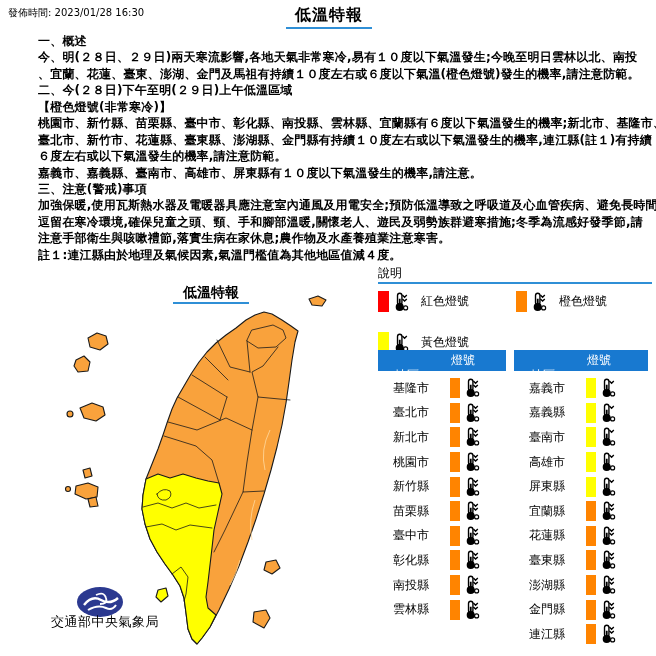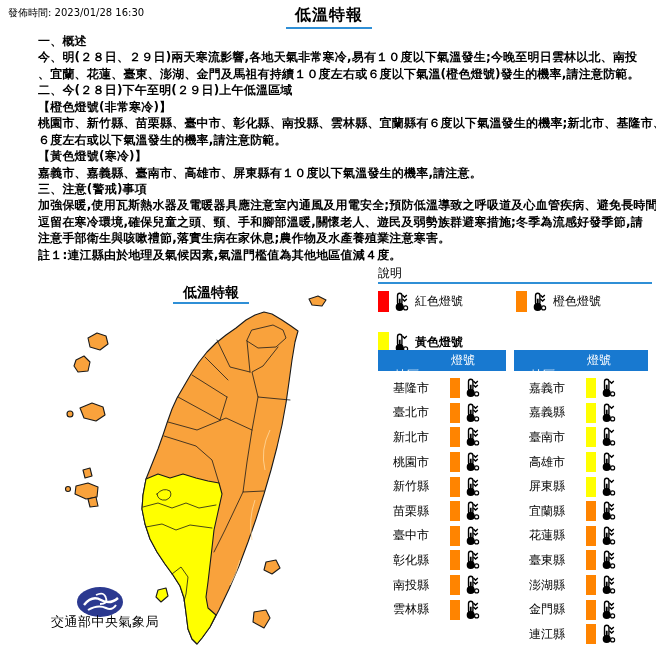--- a/index.html
+++ b/index.html
@@ -26,23 +26,23 @@
   #agency-name{position:absolute;left:51px;top:613px;font-size:13px;letter-spacing:.5px;}
   .county{fill:none;stroke:#1a1a1a;stroke-width:.8;stroke-linejoin:round;stroke-linecap:round;}
   .coast{stroke:#1a1a1a;stroke-width:1.1;stroke-linejoin:round;}
   .river{fill:none;stroke:#ffd9a0;stroke-width:.8;}
 
   
   #legend-title{position:absolute;left:378px;top:265px;font-size:12px;}
   #legend-underline{left:378px;top:282px;width:274px;}
   .legend-item{position:absolute;display:flex;align-items:center;height:21px;}
   #legend-item-0{left:378px;top:291px;} #legend-item-1{left:516px;top:291px;}
-  #legend-item-2{left:378px;top:332px;font-weight:bold;}
+  #legend-item-2{left:378px;top:332px;}
   .lsq{display:inline-block;width:11px;height:21px;}
-  .llab{margin-left:6px;font-size:12px;}
+  .llab{margin-left:12px;font-size:12px;}
 
   
   .thead{position:absolute;top:350px;height:21px;display:flex;align-items:center;
          color:#fff;font-size:12px;}
   #thead-left{left:378px;width:128px;} #thead-right{left:514px;width:134px;}
   .thead .hregion{margin-left:17px;width:56px;display:inline-block;margin-top:30px;}
   .trows{position:absolute;top:376px;}
   #trows-left{left:378px;width:128px;} #trows-right{left:514px;width:134px;}
   .trow{display:flex;align-items:center;height:24.6px;}
   .tlab{margin-left:15px;width:57px;font-size:12px;display:inline-block;}
@@ -64,22 +64,22 @@
   <div id="page-title">低溫特報</div>
   <div id="title-underline" class="u-bar" style="background: rgb(47, 143, 214);"></div>
 
   <div id="report-body">
       <div class="rline">一、概述</div>
       <div class="rline">今、明(２８日、２９日)兩天寒流影響,各地天氣非常寒冷,易有１０度以下氣溫發生;今晚至明日雲林以北、南投</div>
       <div class="rline">、宜蘭、花蓮、臺東、澎湖、金門及馬祖有持續１０度左右或６度以下氣溫(橙色燈號)發生的機率,請注意防範。</div>
       <div class="rline">二、今(２８日)下午至明(２９日)上午低溫區域</div>
       <div class="rline">【橙色燈號(非常寒冷)】</div>
       <div class="rline">桃園市、新竹縣、苗栗縣、臺中市、彰化縣、南投縣、雲林縣、宜蘭縣有６度以下氣溫發生的機率;新北市、基隆市、</div>
+      <div class="rline">臺北市、新竹市、花蓮縣、臺東縣、澎湖縣、金門縣有持續１０度左右或以下氣溫發生的機率,連江縣(註１)有持續</div>
       <div class="rline">６度左右或以下氣溫發生的機率,請注意防範。</div>
-      <div class="rline">【黃色燈號(寒冷)】</div>
       <div class="rline">嘉義市、嘉義縣、臺南市、高雄市、屏東縣有１０度以下氣溫發生的機率,請注意。</div>
       <div class="rline">三、注意(警戒)事項</div>
       <div class="rline">加強保暖,使用瓦斯熱水器及電暖器具應注意室內通風及用電安全;預防低溫導致之呼吸道及心血管疾病、避免長時間</div>
       <div class="rline">逗留在寒冷環境,確保兒童之頭、頸、手和腳部溫暖,關懷老人、遊民及弱勢族群避寒措施;冬季為流感好發季節,請</div>
       <div class="rline">注意手部衛生與咳嗽禮節,落實生病在家休息;農作物及水產養殖業注意寒害。</div>
       <div class="rline">註１:連江縣由於地理及氣候因素,氣溫門檻值為其他地區值減４度。</div>
     </div>
 
   <div id="map-title">低溫特報</div>
   <div id="map-title-underline" class="u-bar" style="background: rgb(47, 143, 214);"></div>

